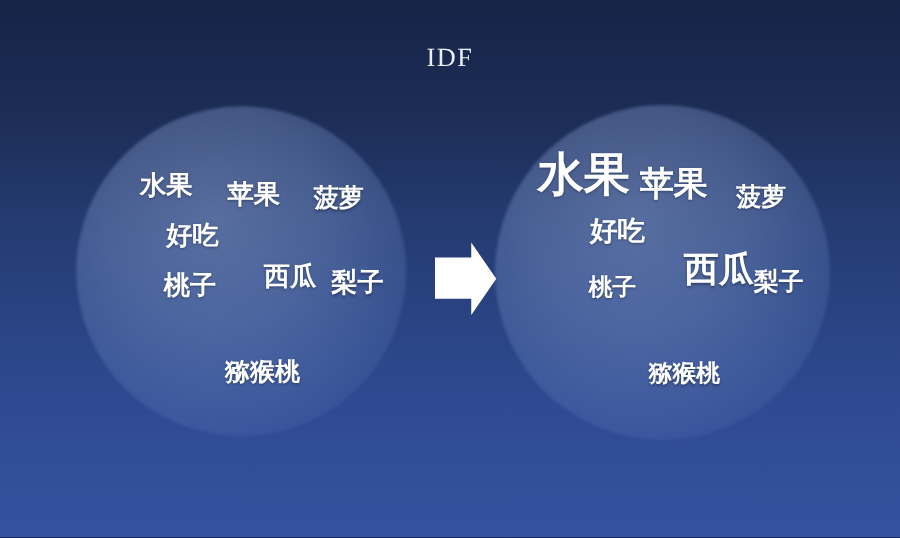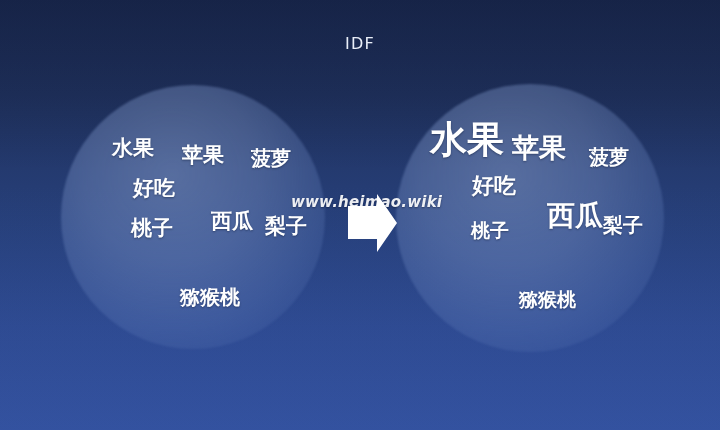--- a/index.html
+++ b/index.html
@@ -24,24 +24,25 @@
     background: linear-gradient(to bottom, rgba(10,18,40,0.35) 0%, rgba(10,18,40,0.0) 40%, rgba(60,100,190,0.05) 100%);
   }
 
   .title {
     position: absolute;
     left: 0;
     top: 34px;
     width: 720px;
     text-align: center;
     color: #e9eef8;
-    font-size: 16px;
+    font-size: 21px;
     letter-spacing: 1.2px;
     font-weight: 400;
     z-index: 6;
+    font-family: Liberation Serif, serif;
   }
 
   .circle {
     position: absolute;
     border-radius: 50%;
     z-index: 1;
     background: radial-gradient(circle at 42% 34%,
                 rgba(148,170,215,0.46) 0%,
                 rgba(128,152,203,0.40) 38%,
                 rgba(100,128,188,0.30) 66%,
@@ -134,15 +135,14 @@
       <span class="word" style="left: 547px; top: 202px; font-size: 28px;">西瓜</span>
       <span class="word" style="left: 603px; top: 215px; font-size: 20px;">梨子</span>
       <span class="word" style="left: 471px; top: 221px; font-size: 19px;">桃子</span>
       <span class="word" style="left: 519px; top: 290px; font-size: 19px;">猕猴桃</span>
     </div>
 
   <svg id="arrow" viewBox="0 0 56 66">
     <polygon id="arrow-shape" points="4,14 33,14 33,2 53,31 33,60 33,47 4,47" fill="#ffffff"></polygon>
   </svg>
 
-  <div id="watermark">www.heimao.wiki</div>
 
 </div>
 
 </body></html>

